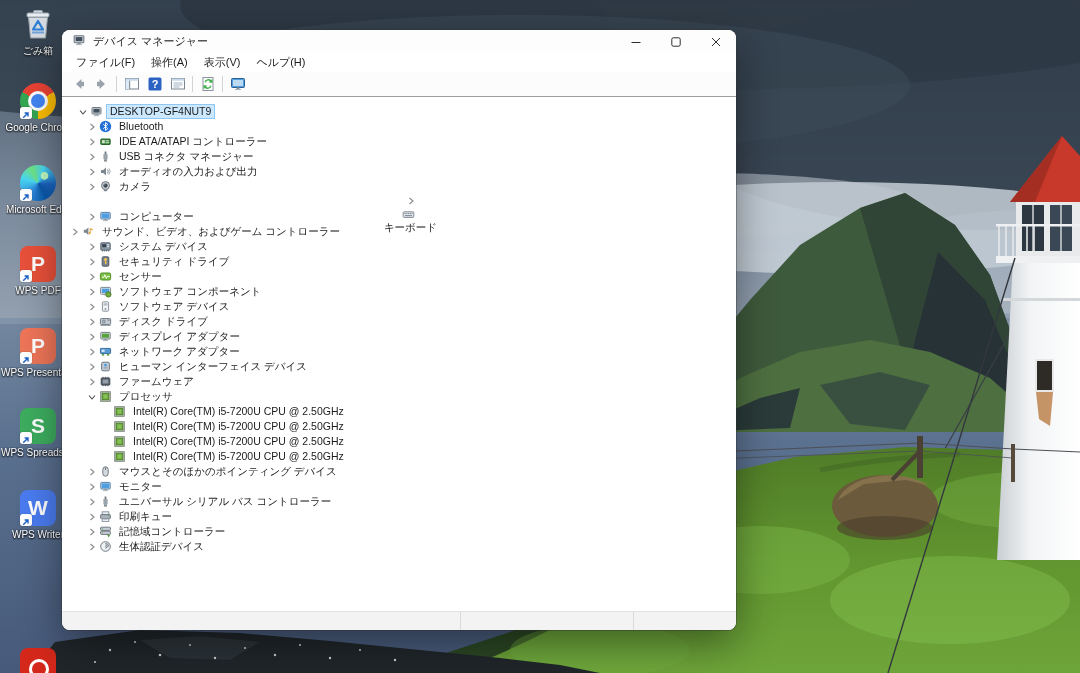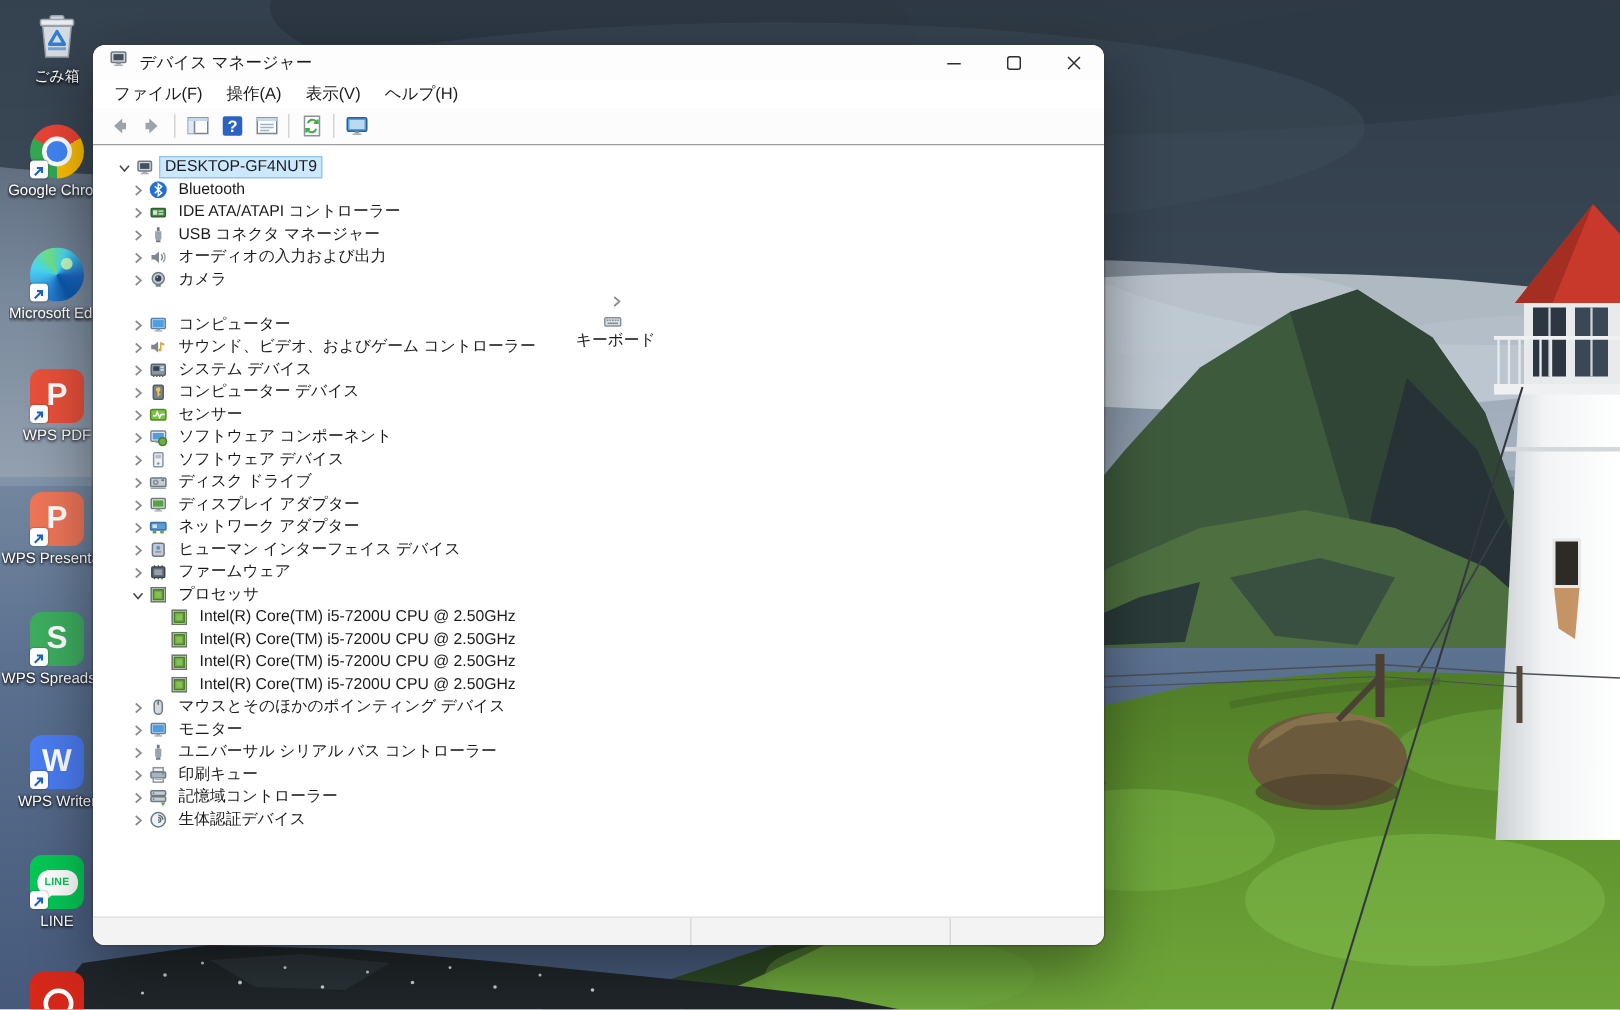--- a/index.html
+++ b/index.html
@@ -235,31 +235,20 @@
         <div class="dicon-label">WPS Spreadsh...</div>
       </div>
       <div class="dicon-item" style="top: 490px;">
         <div class="dicon-art">
           <div class="tile" style="background:#4a7cf0">W</div>
           <span class="sc-badge"><svg width="12" height="12" viewBox="0 0 12 12">
               <path d="M3.2 8.8 L8 4 M4.6 4 h3.4 v3.4" stroke="#1e62c9" stroke-width="1.4" fill="none"></path>
             </svg></span>
         </div>
         <div class="dicon-label">WPS Writer</div>
-      </div>
-      <div class="dicon-item" style="top: 570px;">
-        <div class="dicon-art">
-          <div class="ic-line">
-            <div class="bub">LINE</div>
-          </div>
-          <span class="sc-badge"><svg width="12" height="12" viewBox="0 0 12 12">
-              <path d="M3.2 8.8 L8 4 M4.6 4 h3.4 v3.4" stroke="#1e62c9" stroke-width="1.4" fill="none"></path>
-            </svg></span>
-        </div>
-        <div class="dicon-label">LINE</div>
       </div>
       <div class="dicon-item" style="top: 648px;">
         <div class="dicon-art">
           <div class="ic-acrobat"></div>
         </div>
         <div class="dicon-label"></div>
       </div>
     </div>
 
   <div class="window">
@@ -475,21 +464,21 @@
           <span class="ticon">
             <svg width="13" height="13" viewBox="0 0 13 13">
               <rect x="1.8" y="2.4" width="9.4" height="6.6" rx="0.7" fill="#bfd9f2" stroke="#5b7fa6"></rect>
               <rect x="2.8" y="3.4" width="7.4" height="4.6" fill="#4f9ee0"></rect>
               <rect x="5.4" y="9" width="2.2" height="1.1" fill="#8a949e"></rect>
               <rect x="4" y="10.1" width="5" height="1" fill="#aab3bc"></rect>
             </svg>
           </span>
           <span class="tlabel">コンピューター</span>
         </div>
-        <div class="trow" style="padding-left: 23px;">
+        <div class="trow" style="padding-left: 6px;">
           <span class="chev">
             <svg width="8" height="8" viewBox="0 0 8 8">
               <path d="M2.5 1 L6 4 L2.5 7" stroke="#8a8a8a" fill="none" stroke-width="1.1"></path>
             </svg>
           </span>
           <span class="ticon">
             <svg width="13" height="13" viewBox="0 0 13 13">
               <path d="M1.8 4.8 h2 l2.6-2.2 v7.4 L3.8 7.8 h-2 z" fill="#7d8790"></path>
               <path d="M8.2 3.2 v4.6" stroke="#e2a33c" stroke-width="1"></path>
               <circle cx="7.6" cy="8.2" r="1.1" fill="#e2a33c"></circle>
@@ -527,21 +516,21 @@
             </svg>
           </span>
           <span class="ticon">
             <svg width="13" height="13" viewBox="0 0 13 13">
               <rect x="3.2" y="1.8" width="6.6" height="9.4" rx="1" fill="#77828d" stroke="#525c66"></rect>
               <circle cx="6.5" cy="4.6" r="1.5" fill="#f4c64d"></circle>
               <rect x="6" y="5.6" width="1" height="3.6" fill="#f4c64d"></rect>
               <rect x="7" y="7.4" width="1" height="0.8" fill="#f4c64d"></rect>
             </svg>
           </span>
-          <span class="tlabel">コンピューター デバイス</span>
+          <span class="tlabel">セキュリティ ドライブ</span>
         </div>
         <div class="trow" style="padding-left: 23px;">
           <span class="chev">
             <svg width="8" height="8" viewBox="0 0 8 8">
               <path d="M2.5 1 L6 4 L2.5 7" stroke="#8a8a8a" fill="none" stroke-width="1.1"></path>
             </svg>
           </span>
           <span class="ticon">
             <svg width="13" height="13" viewBox="0 0 13 13">
               <rect x="1.4" y="3" width="10.2" height="7" rx="1.4" fill="#7cc144" stroke="#4f8c26"></rect>

